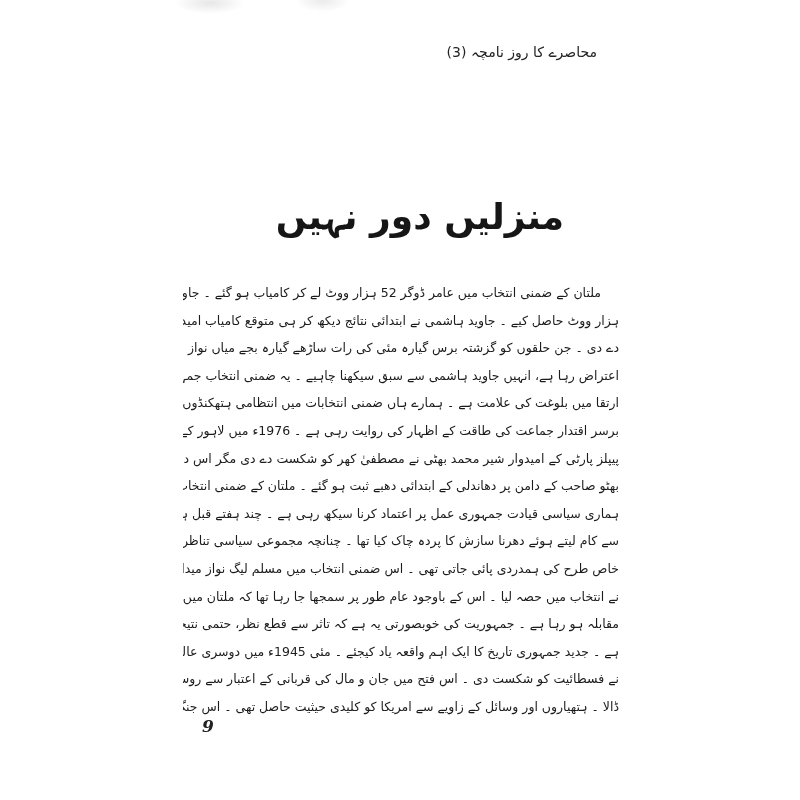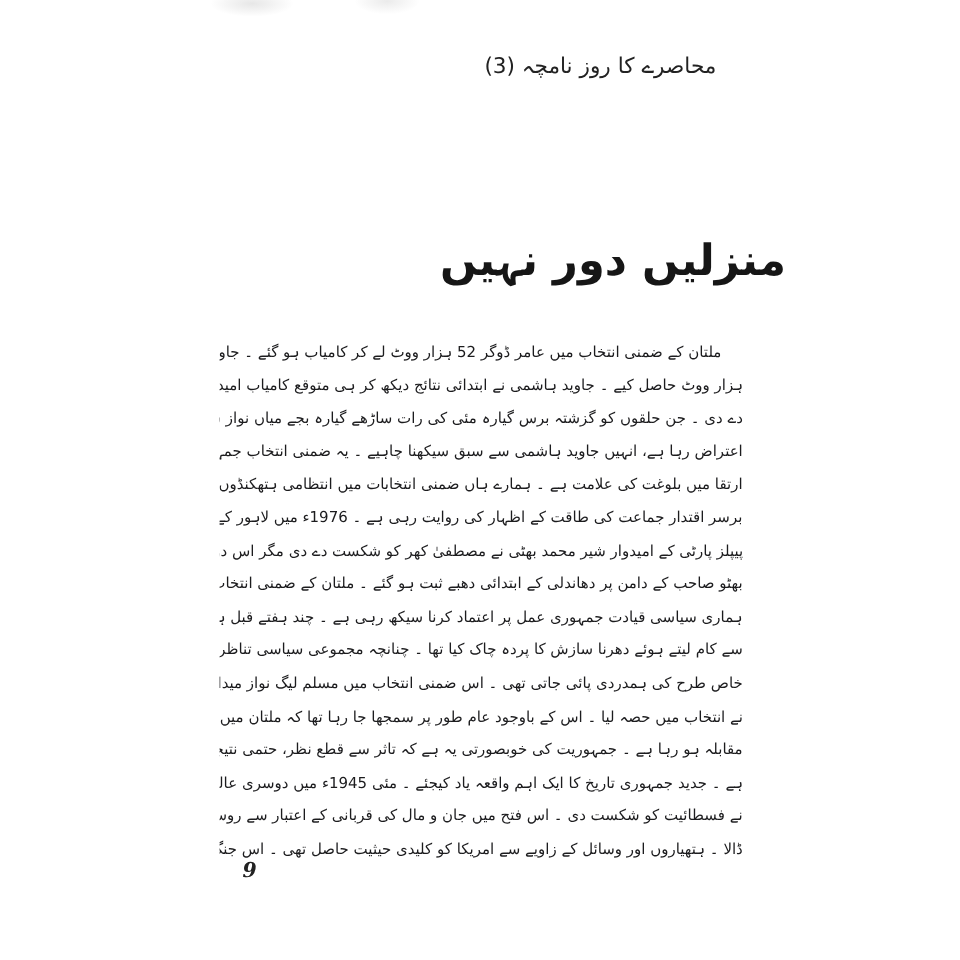--- a/index.html
+++ b/index.html
@@ -28,31 +28,32 @@
   }
   .smudge-b {
     left: 295px; top: -10px; width: 55px; height: 22px;
     background: radial-gradient(ellipse at center, rgba(120,120,120,0.15), rgba(120,120,120,0) 70%);
   }
   .running-header {
     position: absolute;
     top: 44px;
     right: 203px;
     direction: rtl;
-    font-size: 18px;
+    font-size: 14px;
     letter-spacing: 0.2px;
     color: #222;
     white-space: nowrap;
   }
   .chapter-title {
     position: absolute;
     top: 196px;
     left: 185px;
     width: 470px;
     direction: rtl;
+    text-align: center;
     font-size: 36px;
     font-weight: bold;
     color: #161616;
     letter-spacing: 0.5px;
   }
   .body-block {
     position: absolute;
     top: 279px;
     left: 183px;
     width: 436px;

